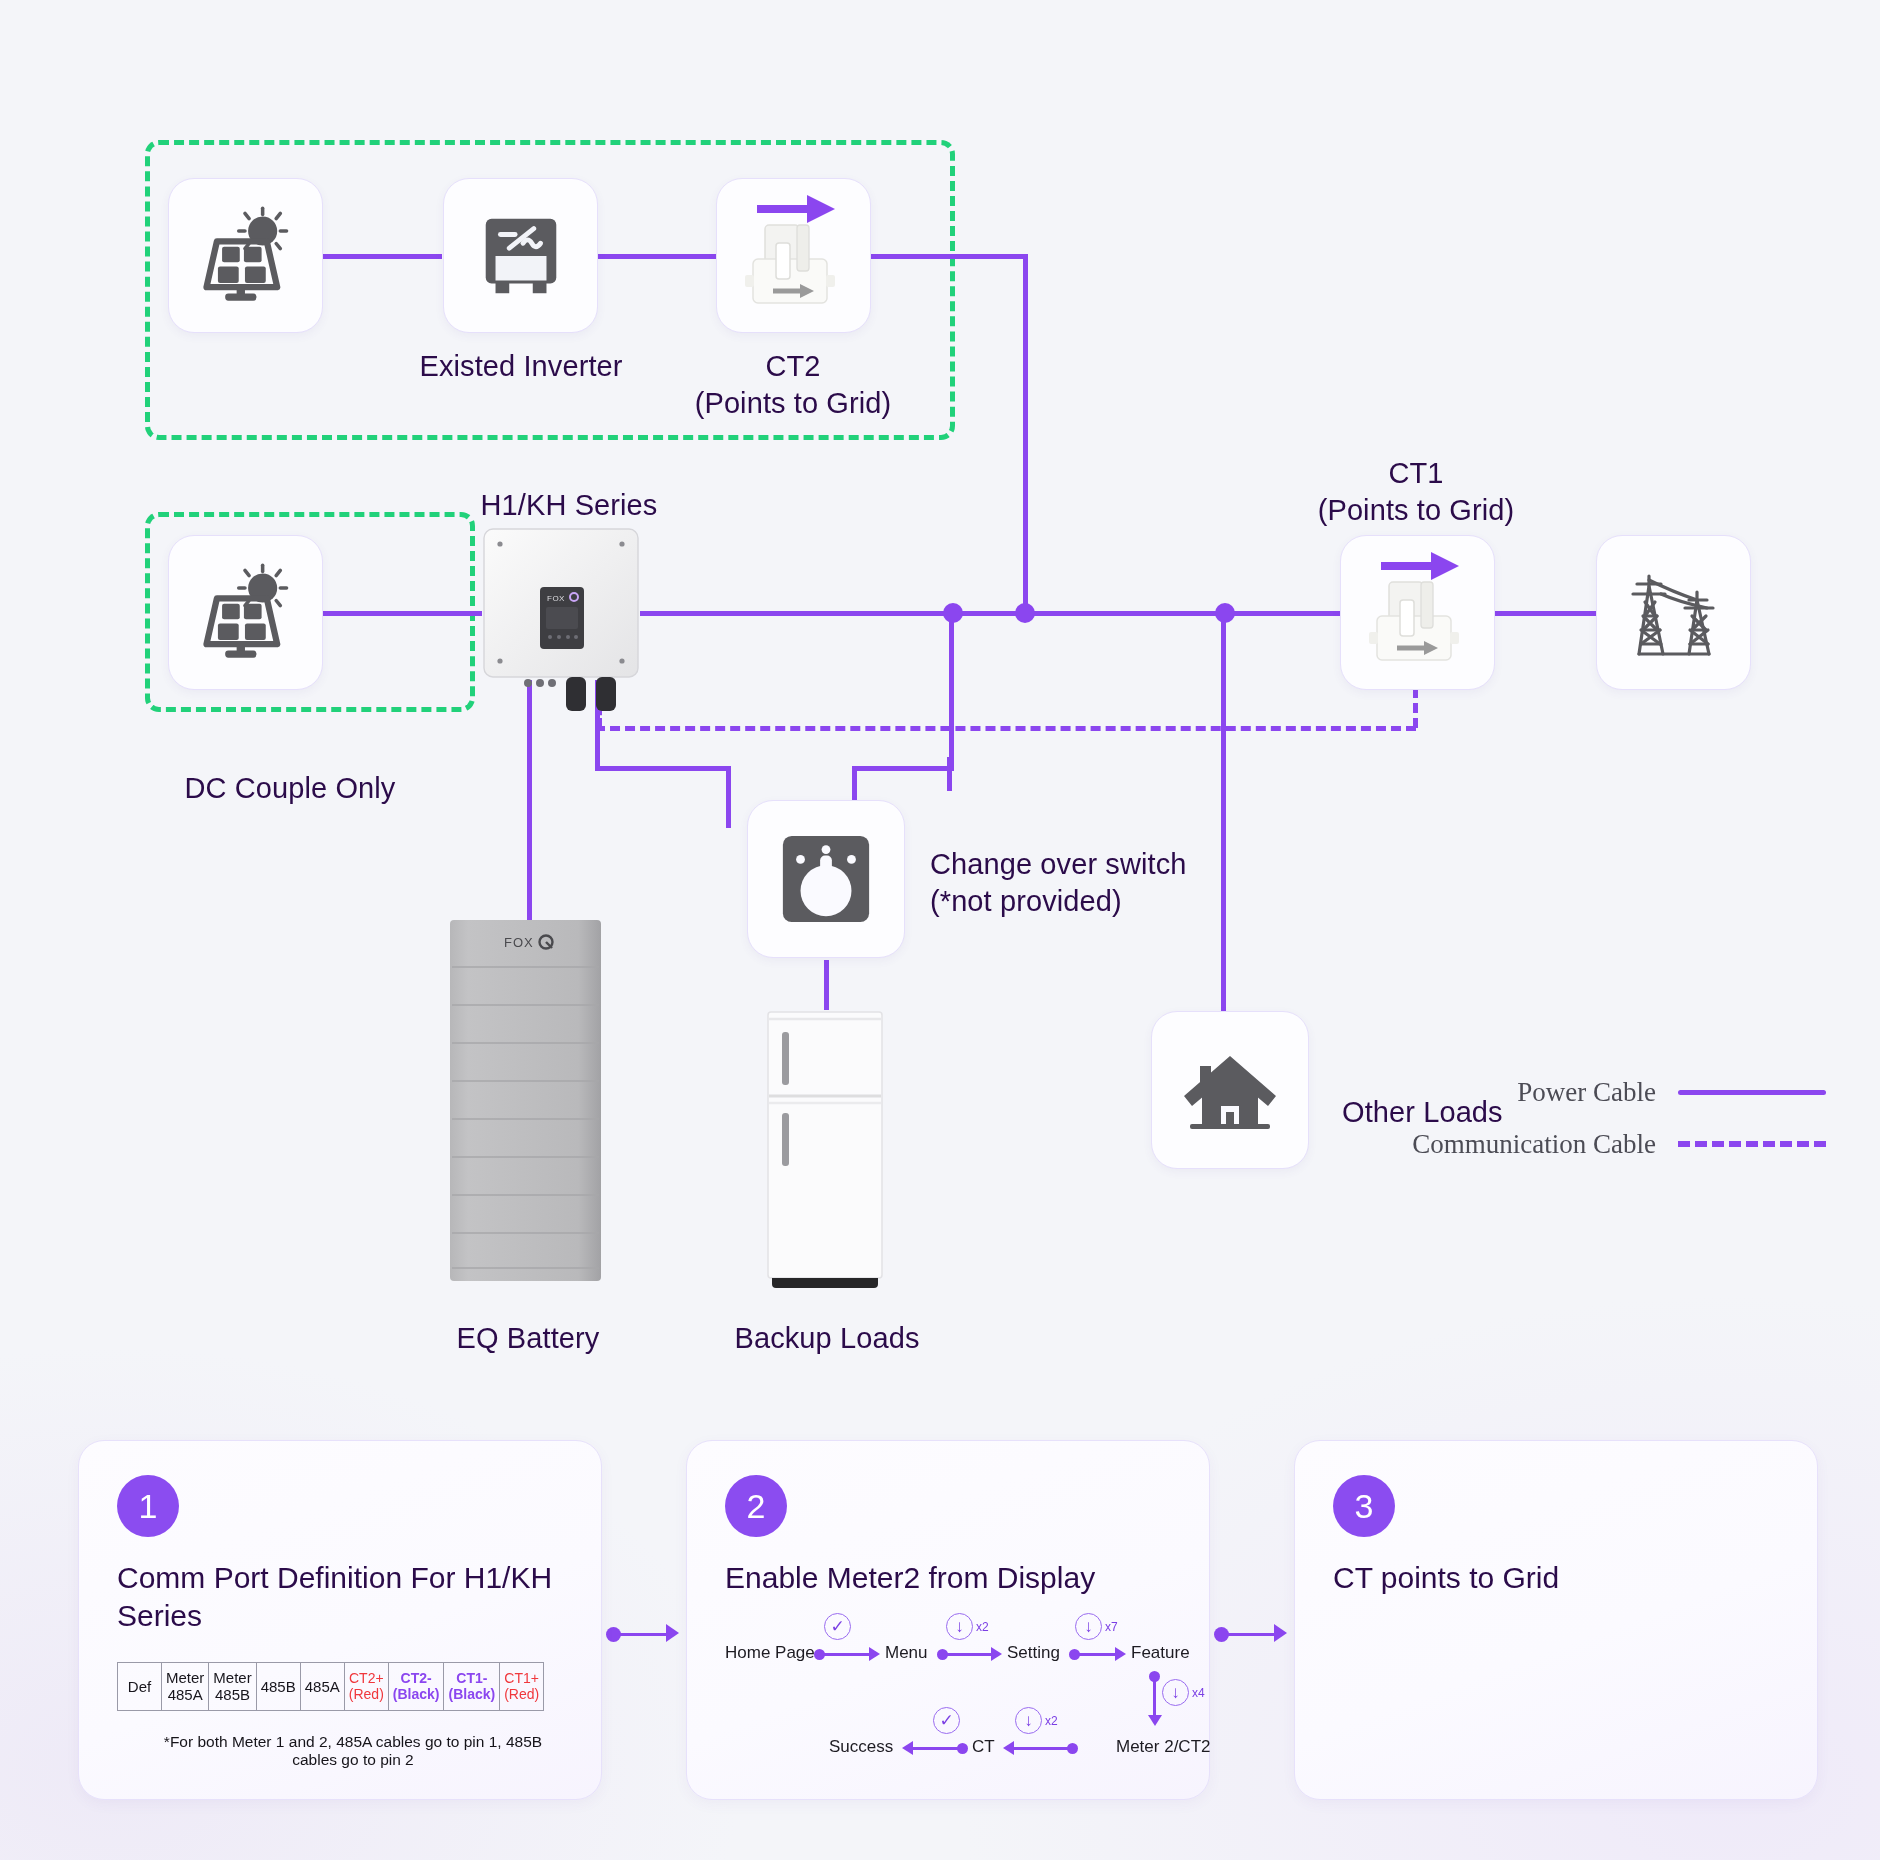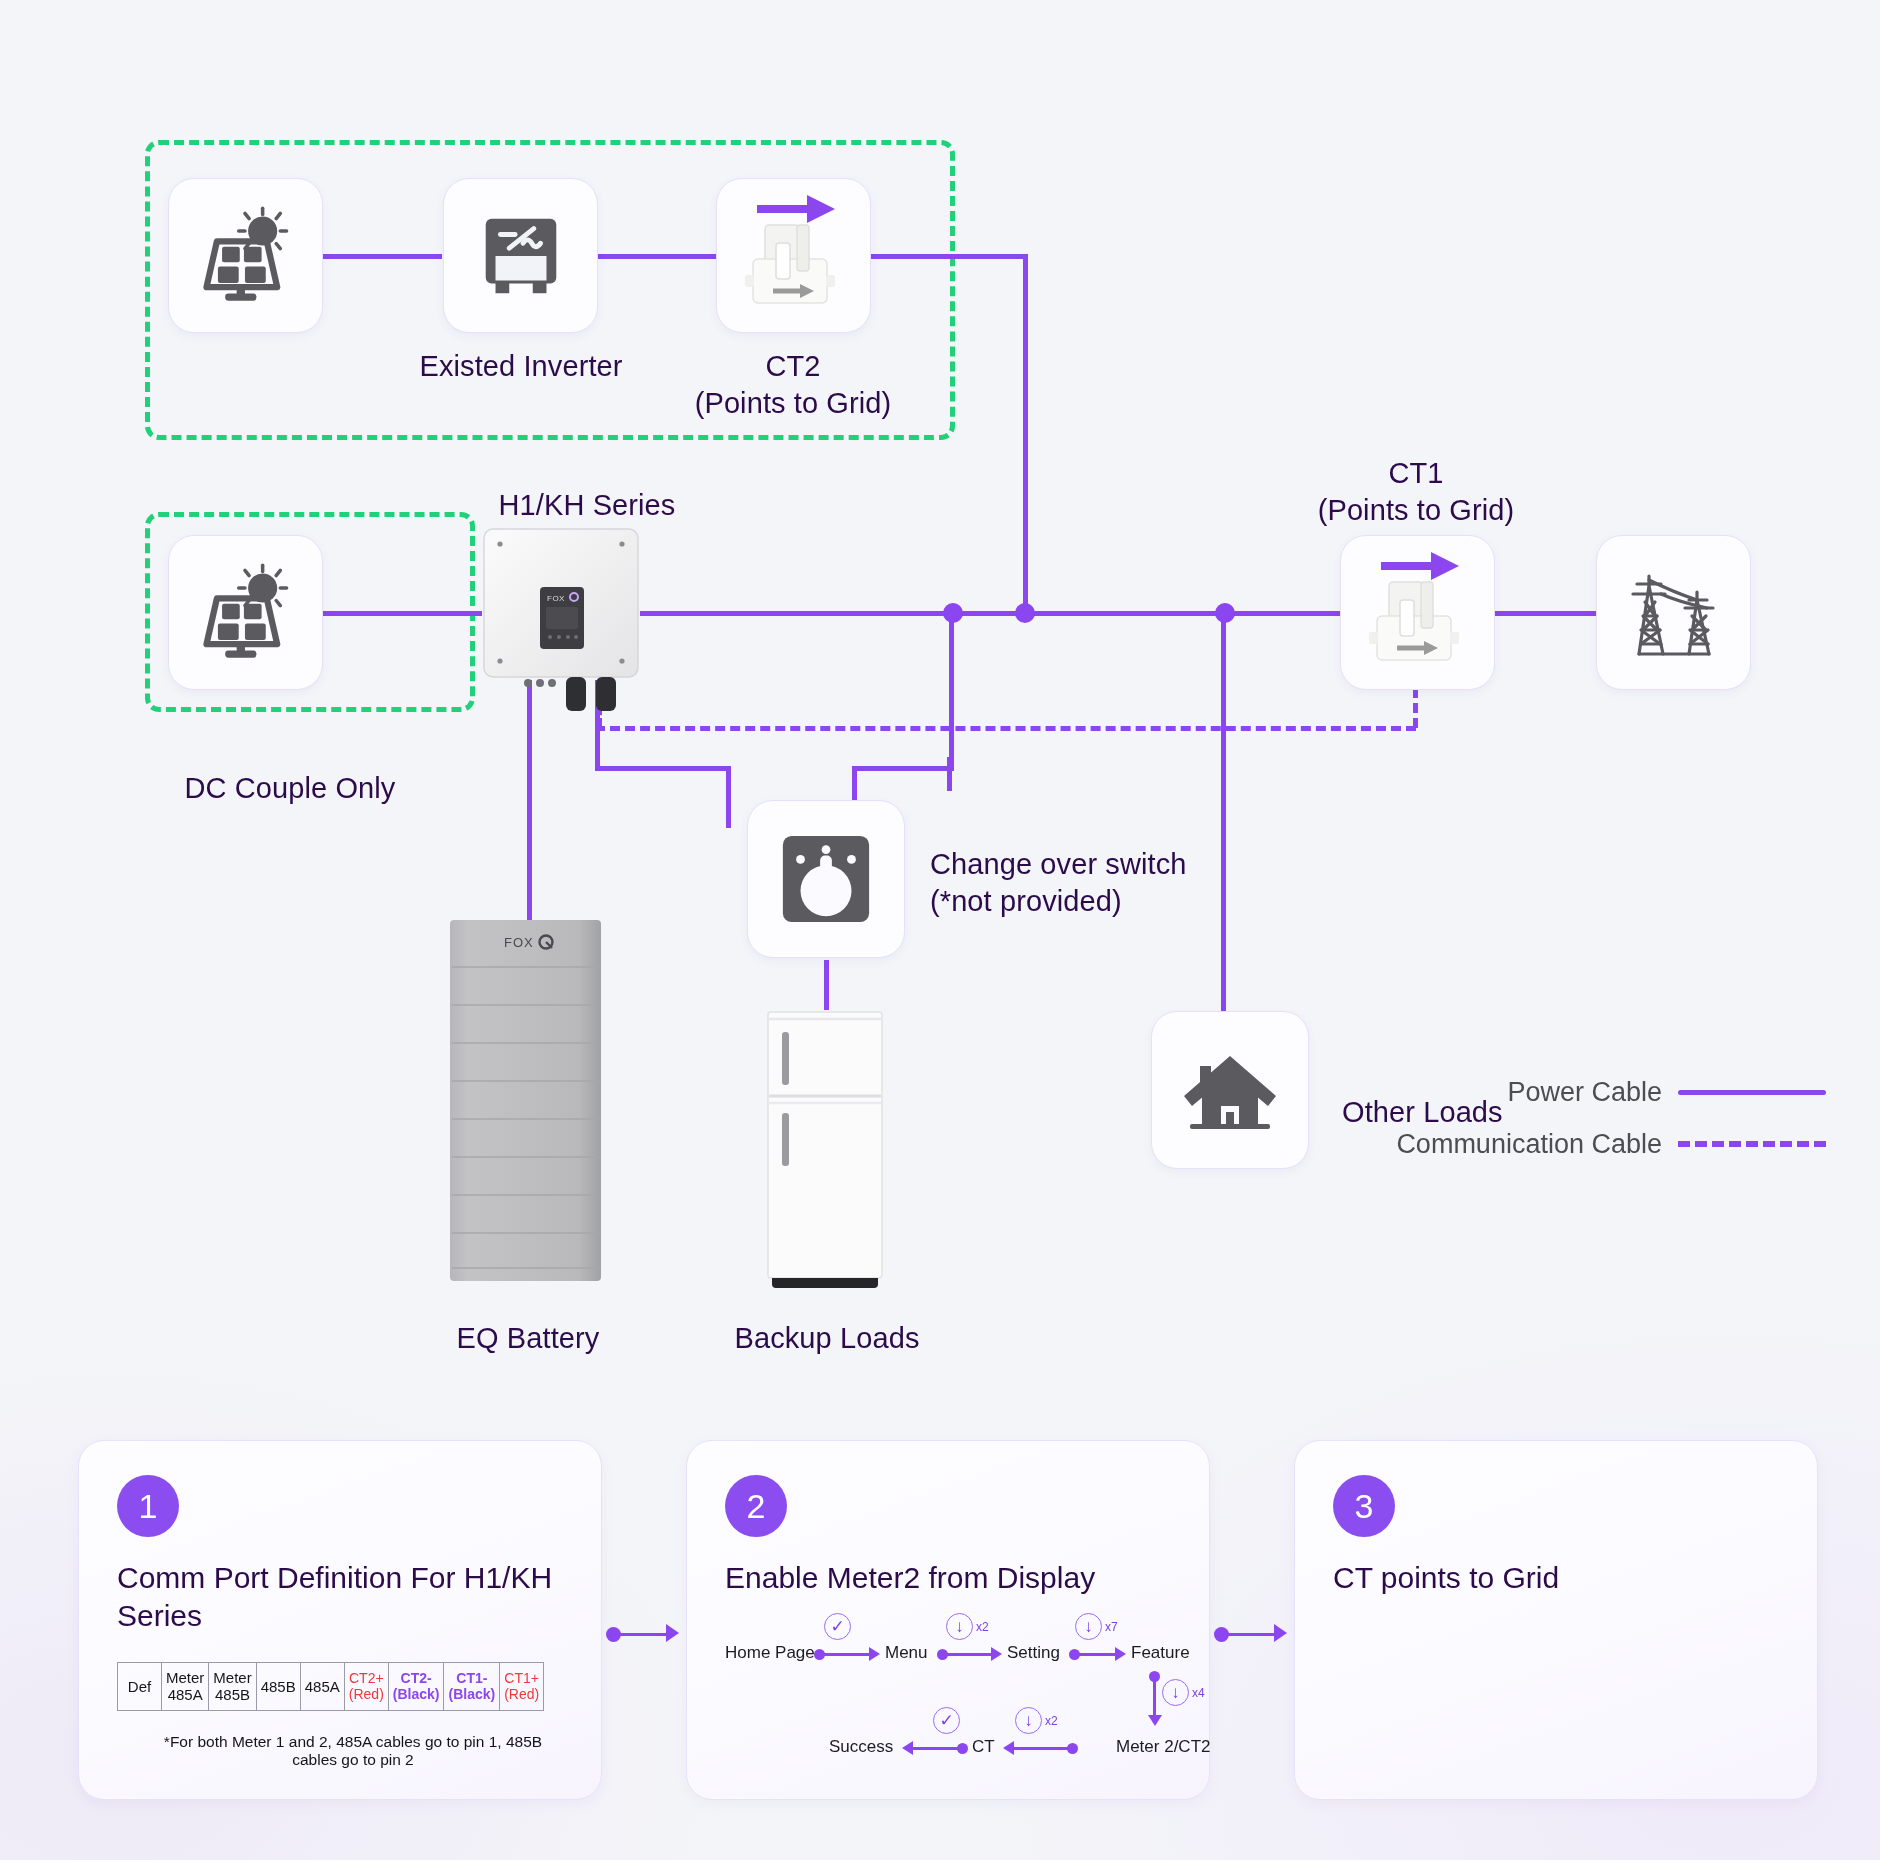--- a/index.html
+++ b/index.html
@@ -44,21 +44,21 @@
          letter-spacing:.1px; white-space:pre-line; }
   .lbl.c { text-align:center; transform:translateX(-50%); }
 
   
   .greenbox { position:absolute; border:5px dashed #21d17a; border-radius:14px; }
 
   
   #legend { position:absolute; right:54px; bottom:690px; width:450px;
             font-size:27px; color:#4c4c55; }
   #legend .row { display:flex; align-items:center; justify-content:flex-end;
-                 gap:16px; height:52px; }
+                 gap:22px; height:52px;font-family:Liberation Serif, serif; }
   #legend .row span.t { white-space:nowrap; }
   .swatch-solid { width:148px; height:5px; background:#8b46ef; border-radius:3px; }
   .swatch-dash  { width:148px; height:0; border-top:6px dashed #8b46ef; }
 
   
   #steps { position:absolute; left:78px; top:1440px; width:1740px; height:360px; }
   .card {
     position:absolute; top:0; height:360px;
     background:linear-gradient(160deg,#fdfcff 0%, #fbfaff 55%, #f7f4fe 100%);
     border:1.5px solid #e7e1fb; border-radius:26px;
@@ -397,21 +397,21 @@
         <rect x="10" y="84" width="80" height="5" rx="2"></rect>
       </g>
     </svg>
   </div>
 
   <div class="lbl c" style="left:521px; top:348px;">Existed Inverter</div>
 
   <div class="lbl c" style="left:793px; top:348px;">CT2
 (Points to Grid)</div>
 
-  <div class="lbl c" style="left:587px; top:487px;">H1/KH Series</div>
+  <div class="lbl c" style="left:569px; top:487px;">H1/KH Series</div>
 
   <div class="lbl c" style="left:1416px; top:455px;">CT1
 (Points to Grid)</div>
 
   <div class="lbl c" style="left:290px; top:770px;">DC Couple Only</div>
 
   <div class="lbl" style="left:930px; top:846px;">Change over switch
 (*not provided)</div>
 
   <div class="lbl" style="left:1342px; top:1094px;">Other Loads</div>

